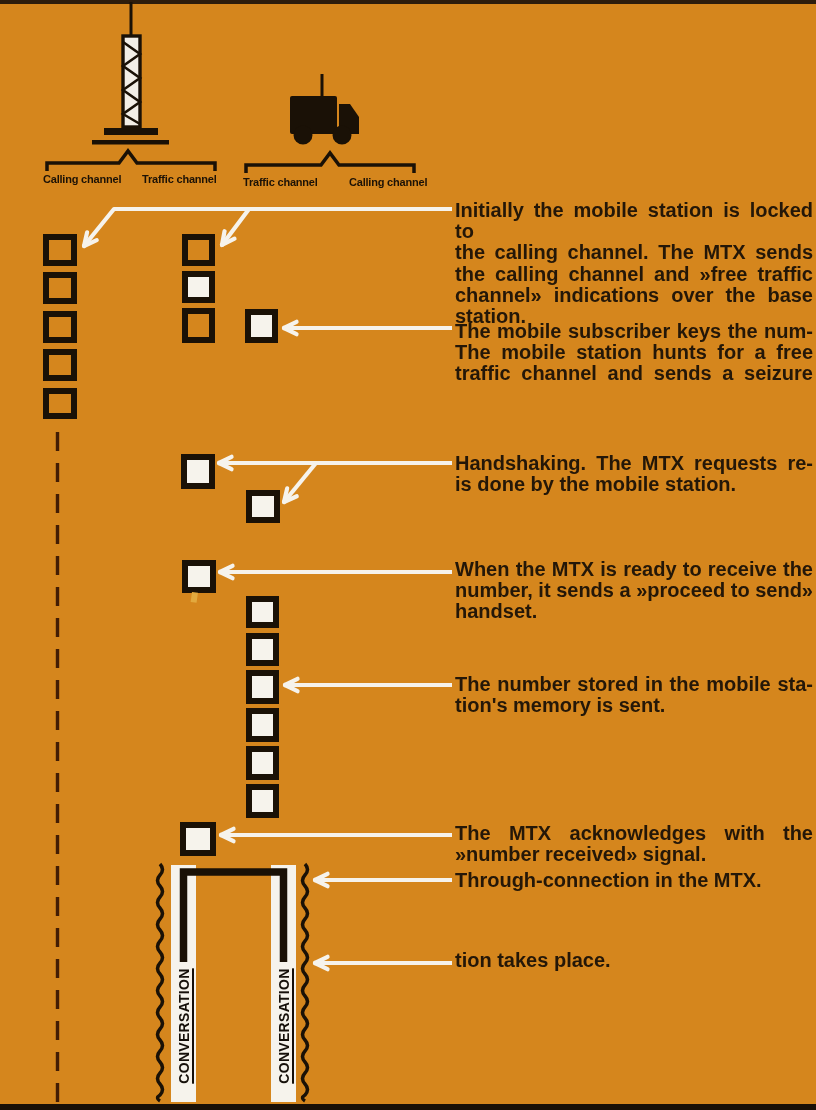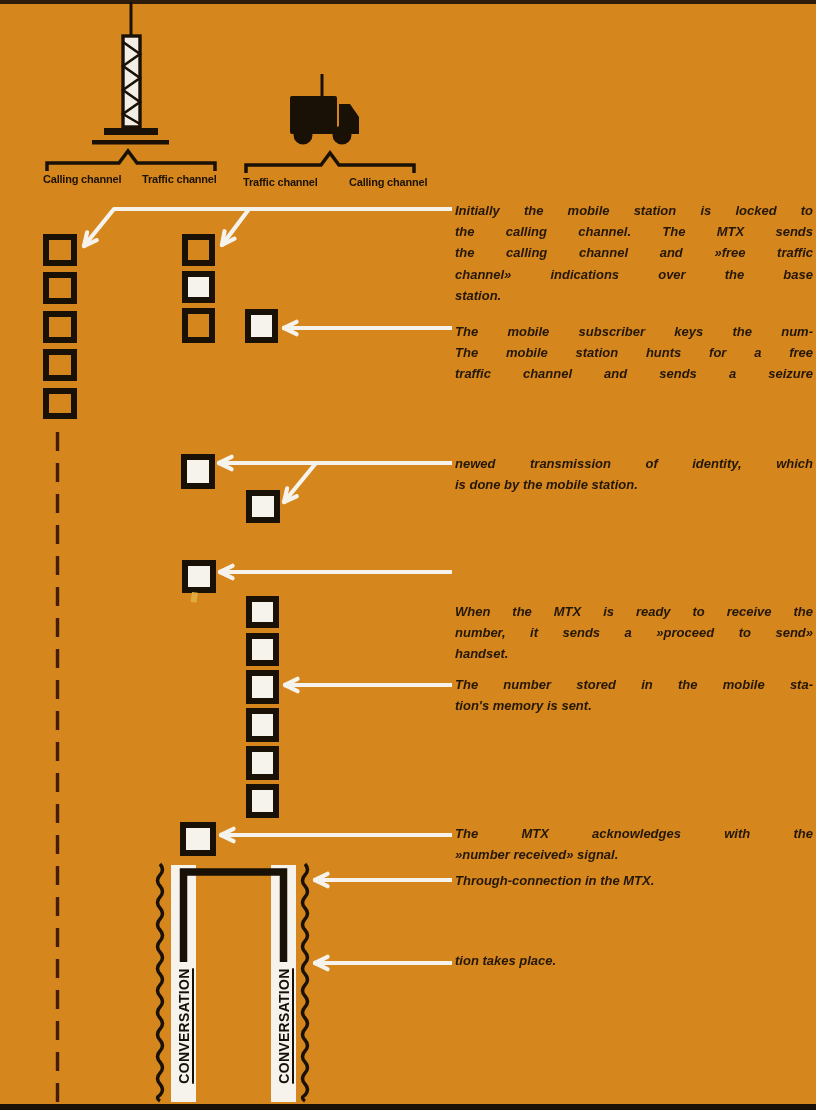--- a/index.html
+++ b/index.html
@@ -15,21 +15,21 @@
   .chan{
     position:absolute;font-size:11px;font-weight:bold;color:#1c1206;
     letter-spacing:-0.2px;white-space:nowrap;
   }
   .chan.l1{left:43px;top:173px;}
   .chan.l2{left:142px;top:173px;}
   .chan.l3{left:243px;top:176px;}
   .chan.l4{left:349px;top:176px;}
   #steps .step{
     position:absolute;left:455px;width:358px;
-    font-size:13px;font-weight:bold;color:#241708;line-height:21.2px;font-style:italic;
+    font-size:20px;font-weight:bold;color:#241708;line-height:21.2px;
   }
   .step .line{text-align:justify;text-align-last:justify;}
   .step .line.flush{text-align-last:left;}
   .conv{
     position:absolute;width:130px;height:20px;line-height:20px;
     text-align:center;font-size:14px;font-weight:bold;color:#16100a;
     letter-spacing:0.3px;white-space:nowrap;
     text-decoration:underline;text-decoration-thickness:2px;text-underline-offset:3px;
     transform:rotate(-90deg);
   }
@@ -135,24 +135,24 @@
         <div class="line">the calling channel and »free traffic</div>
         <div class="line">channel» indications over the base</div>
         <div class="line flush">station.</div>
       </div>
       <div class="step" style="top: 321px;">
         <div class="line">The mobile subscriber keys the num-</div>
         <div class="line">The mobile station hunts for a free</div>
         <div class="line">traffic channel and sends a seizure</div>
       </div>
       <div class="step" style="top: 453px;">
-        <div class="line">newed transmission of identity, which</div>
+        <div class="line">Handshaking. The MTX requests re-</div>
         <div class="line flush">is done by the mobile station.</div>
       </div>
-      <div class="step" style="top: 559px; margin-top: 42px;">
+      <div class="step" style="top: 559px;">
         <div class="line">When the MTX is ready to receive the</div>
         <div class="line">number, it sends a »proceed to send»</div>
         <div class="line flush">handset.</div>
       </div>
       <div class="step" style="top: 674px;">
         <div class="line">The number stored in the mobile sta-</div>
         <div class="line flush">tion's memory is sent.</div>
       </div>
       <div class="step" style="top: 823px;">
         <div class="line">The MTX acknowledges with the</div>

